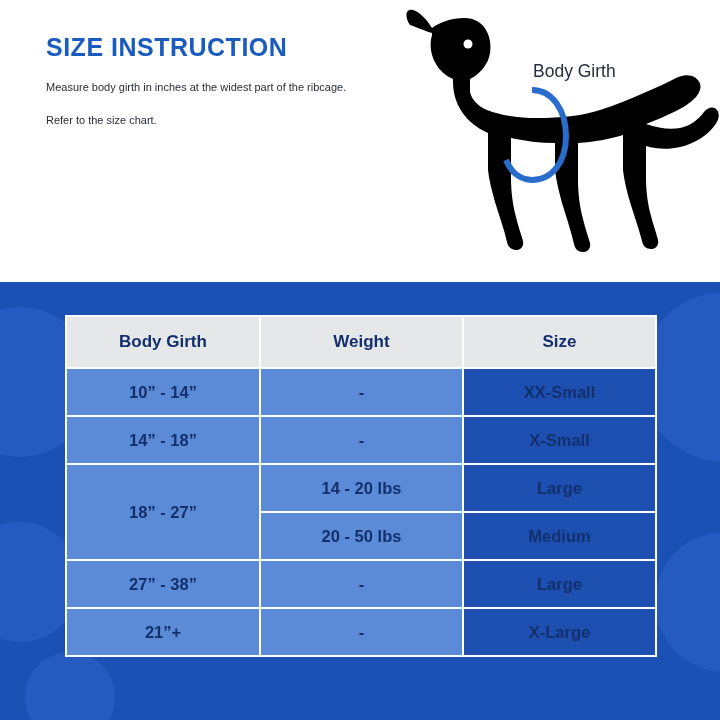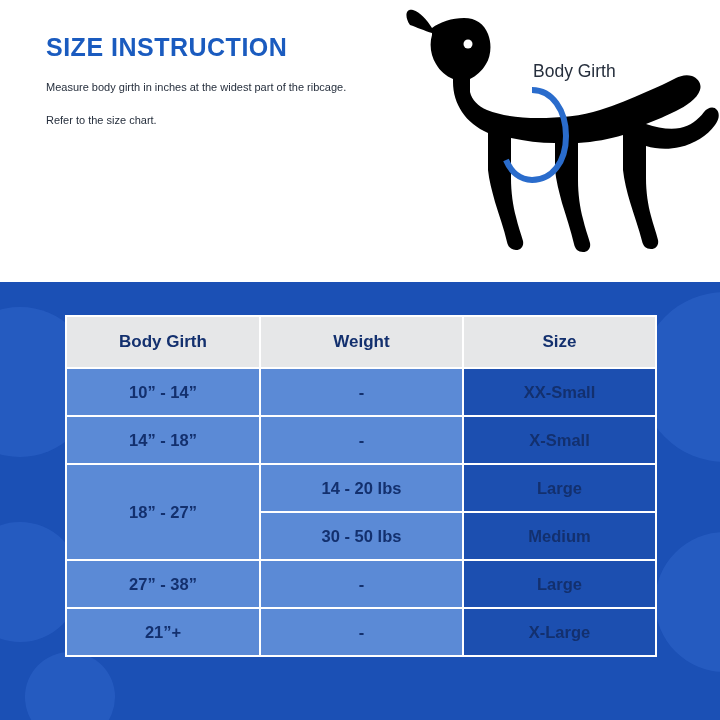--- a/index.html
+++ b/index.html
@@ -234,21 +234,21 @@
           <td class="girth">14” - 18”</td>
           <td class="weight">-</td>
           <td class="size">X-Small</td>
         </tr>
         <tr>
           <td class="girth" rowspan="2">18” - 27”</td>
           <td class="weight">14 - 20 lbs</td>
           <td class="size">Large</td>
         </tr>
         <tr>
-          <td class="weight">30 - 50 lbs</td>
+          <td class="weight">20 - 50 lbs</td>
           <td class="size">Medium</td>
         </tr>
         <tr>
           <td class="girth">27” - 38”</td>
           <td class="weight">-</td>
           <td class="size">Large</td>
         </tr>
         <tr>
           <td class="girth">21”+</td>
           <td class="weight">-</td>

